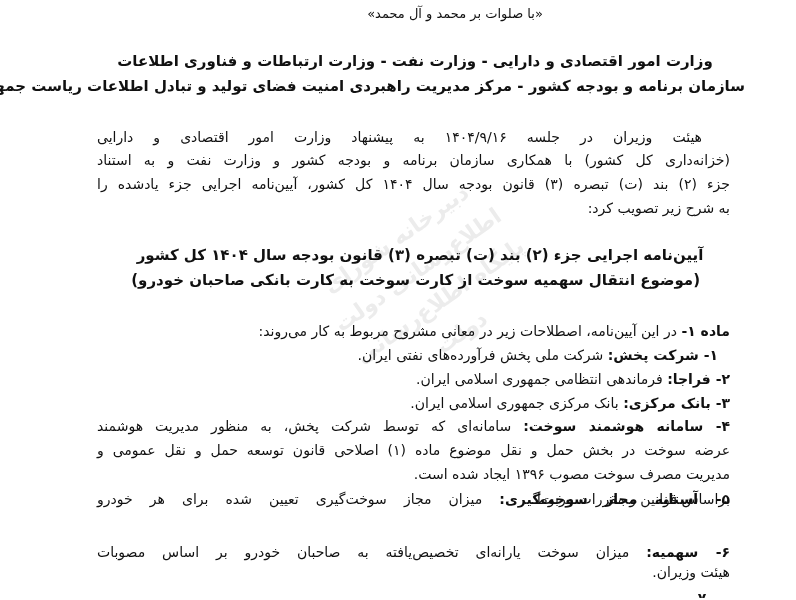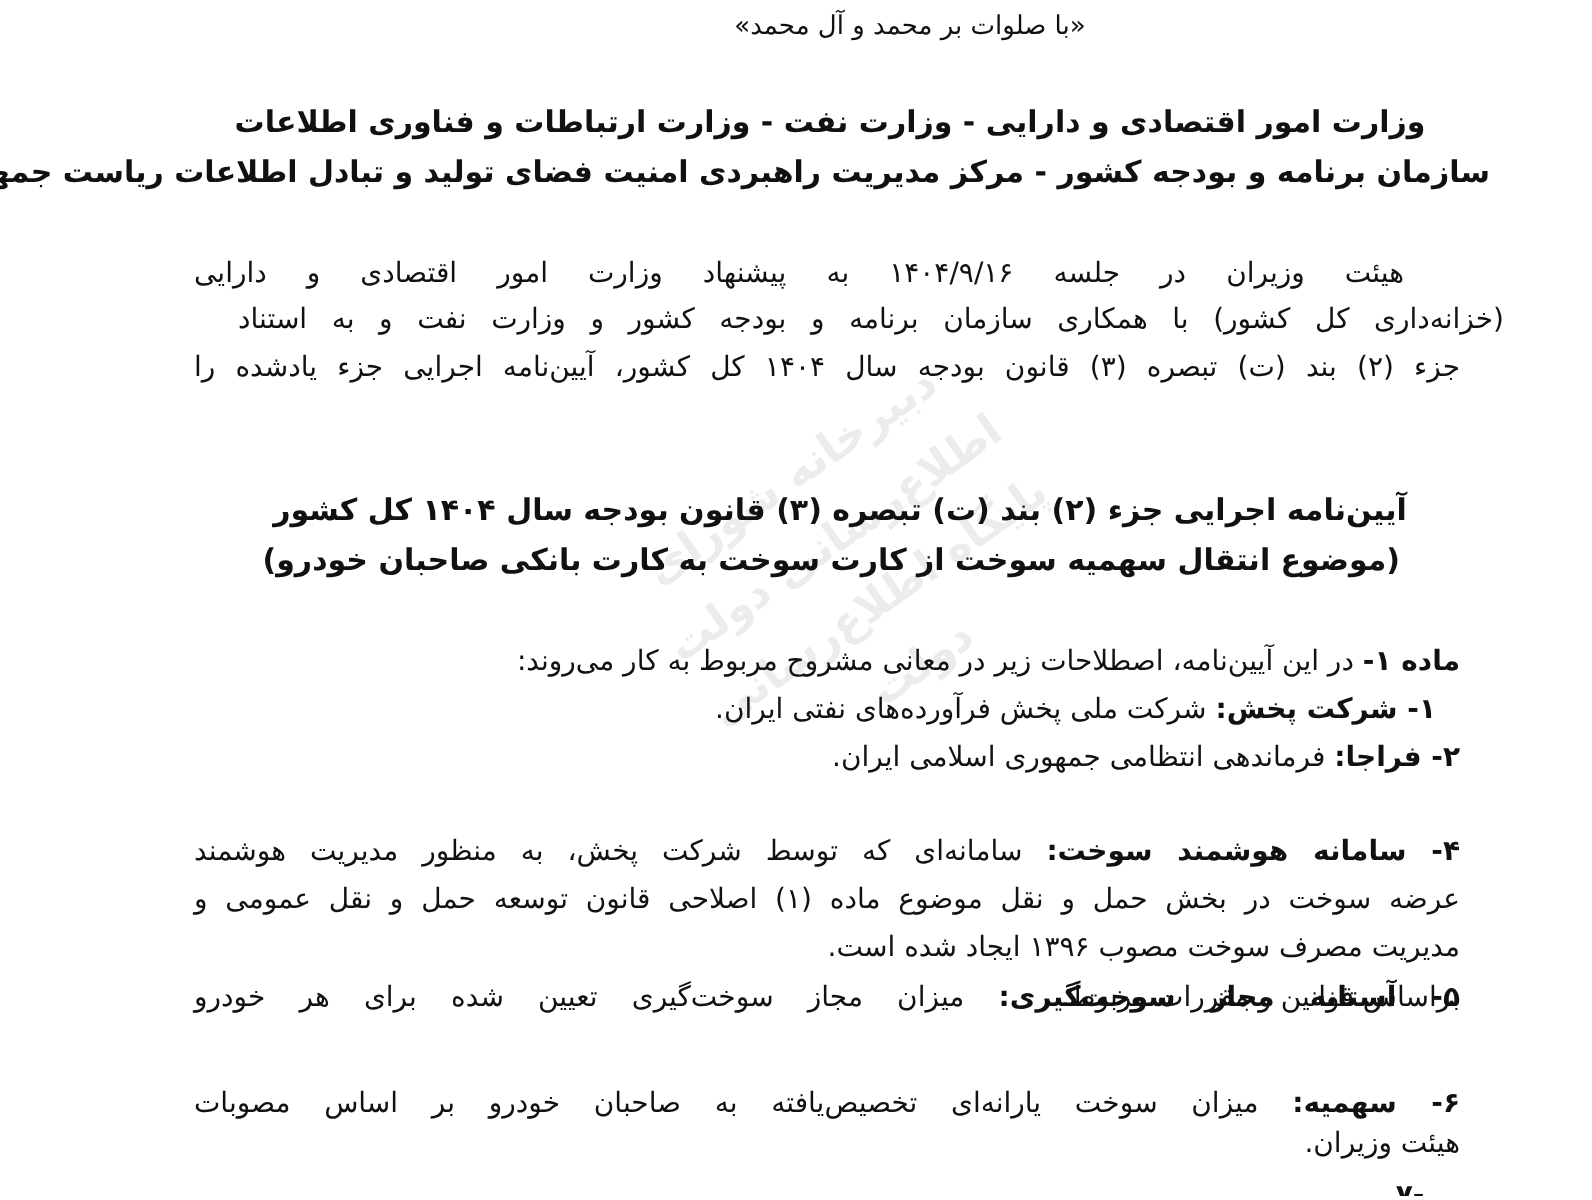--- a/index.html
+++ b/index.html
@@ -35,35 +35,39 @@
     <div>دبیرخانه شورای اطلاع‌رسانی دولت</div>
     <div>پایگاه اطلاع‌رسانی دولت</div>
   </div>
 
   <div class="line center" style="left:330px; width:250px; top:4px; font-size:13px;">«با صلوات بر محمد و آل محمد»</div>
 
   <div class="line center header" style="left:100px; width:630px; top:51px;">وزارت امور اقتصادی و دارایی - وزارت نفت - وزارت ارتباطات و فناوری اطلاعات</div>
   <div class="line center header" style="left:85px; width:660px; top:76px;">سازمان برنامه و بودجه کشور - مرکز مدیریت راهبردی امنیت فضای تولید و تبادل اطلاعات ریاست جمهوری</div>
 
   <div class="line just" style="left:97px; width:605px; top:127px;">هیئت وزیران در جلسه ۱۴۰۴/۹/۱۶ به پیشنهاد وزارت امور اقتصادی و دارایی</div>
-  <div class="line just" style="left:97px; width:633px; top:150px;margin-left:22px;">(خزانه‌داری کل کشور) با همکاری سازمان برنامه و بودجه کشور و وزارت نفت و به استناد</div>
+  <div class="line just" style="left:97px; width:633px; top:150px;">(خزانه‌داری کل کشور) با همکاری سازمان برنامه و بودجه کشور و وزارت نفت و به استناد</div>
   <div class="line just" style="left:97px; width:633px; top:174px;">جزء (۲) بند (ت) تبصره (۳) قانون بودجه سال ۱۴۰۴ کل کشور، آیین‌نامه اجرایی جزء یادشده را</div>
+  <div class="line" style="right:66px; top:198px;">به شرح زیر تصویب کرد:</div>
 
   <div class="line center title" style="left:130px; width:580px; top:245px;">آیین‌نامه اجرایی جزء (۲) بند (ت) تبصره (۳) قانون بودجه سال ۱۴۰۴ کل کشور</div>
   <div class="line center title" style="left:140px; width:560px; top:270px;">(موضوع انتقال سهمیه سوخت از کارت سوخت به کارت بانکی صاحبان خودرو)</div>
 
   <div class="line" style="right:66px; top:321px;">
     <span class="bold">ماده ۱-</span><span> در این آیین‌نامه، اصطلاحات زیر در معانی مشروح مربوط به کار می‌روند:</span>
   </div>
 
   <div class="line" style="right:78px; top:345px;">
     <span class="bold">۱- شرکت پخش:</span><span> شرکت ملی پخش فرآورده‌های نفتی ایران.</span>
   </div>
   <div class="line" style="right:66px; top:369px;text-align:center;">
     <span class="bold">۲- فراجا:</span><span> فرماندهی انتظامی جمهوری اسلامی ایران.</span>
+  </div>
+  <div class="line" style="right:66px; top:393px;">
+    <span class="bold">۳- بانک مرکزی:</span><span> بانک مرکزی جمهوری اسلامی ایران.</span>
   </div>
 
   <div class="line just" style="left:97px; width:633px; top:416px;">
     <span class="bold">۴- سامانه هوشمند سوخت:</span><span> سامانه‌ای که توسط شرکت پخش، به منظور مدیریت هوشمند</span>
   </div>
   <div class="line just" style="left:97px; width:633px; top:440px;">عرضه سوخت در بخش حمل و نقل موضوع ماده (۱) اصلاحی قانون توسعه حمل و نقل عمومی و</div>
   <div class="line" style="right:66px; top:464px;">مدیریت مصرف سوخت مصوب ۱۳۹۶ ایجاد شده است.</div>
 
   <div class="line just" style="left:97px; width:633px; top:489px;">
     <span class="bold">۵- آستانه مجاز سوخت‌گیری:</span><span> میزان مجاز سوخت‌گیری تعیین شده برای هر خودرو</span>

